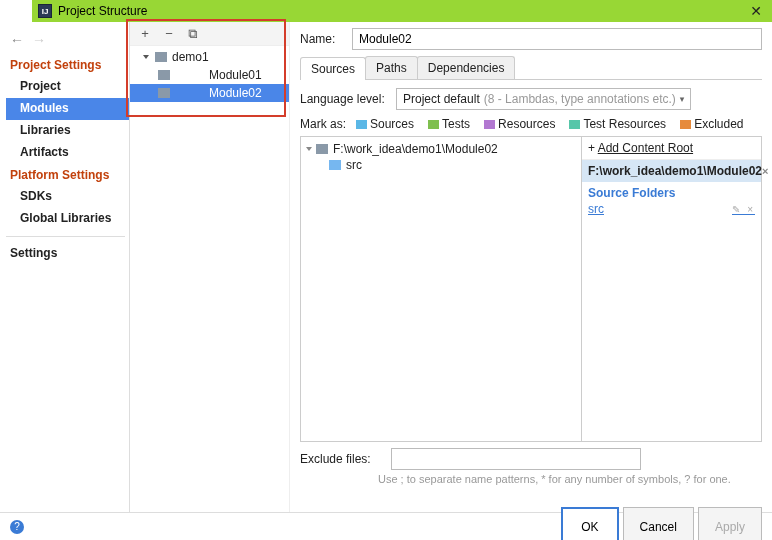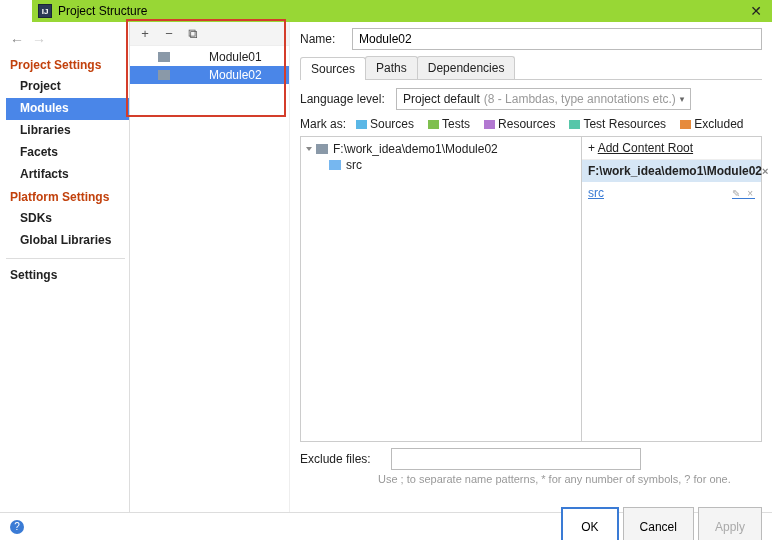--- a/index.html
+++ b/index.html
@@ -82,37 +82,41 @@
 
   <div class="left-panel">
     <div class="nav-arrows">
       <span>←</span>
       <span style="color:#ccc">→</span>
     </div>
     <div class="section-header">Project Settings</div>
     <div class="nav-item">Project</div>
     <div class="nav-item selected">Modules</div>
     <div class="nav-item">Libraries</div>
-    <div class="nav-item">Facets</div>
     <div class="nav-item">Artifacts</div>
     <div class="section-header">Platform Settings</div>
     <div class="nav-item">SDKs</div>
     <div class="nav-item">Global Libraries</div>
     <hr class="hr">
     <div class="nav-item" style="padding-left:4px">Settings</div>
   </div>
 
   <div class="center-panel">
     <div class="red-box"></div>
     <div class="tree-toolbar">
       <span class="tb-btn">+</span>
       <span class="tb-btn">−</span>
       <span class="tb-btn">⧉</span>
     </div>
     <div class="tree">
+      <div class="tree-item">
+        <span class="expand-tri"></span>
+        <span class="folder-icon folder-slate"></span>
+        <span>demo1</span>
+      </div>
       <div class="tree-item child">
         <span class="folder-icon folder-slate"></span>
         <span>Module01</span>
       </div>
       <div class="tree-item child selected">
         <span class="folder-icon folder-slate"></span>
         <span>Module02</span>
       </div>
     </div>
   </div>
@@ -170,20 +174,21 @@
           <span>src</span>
         </div>
       </div>
       <div class="side-detail">
         <div class="add-root">+ <span class="u">Add Content Root</span></div>
         <div class="root-path">
           <span>F:\work_idea\demo1\Module02</span>
           <span class="x">×</span>
         </div>
         <div class="src-folders">
+          <div class="sf-title">Source Folders</div>
           <div class="sf-item">
             <span>src</span>
             <span class="icons">✎ ×</span>
           </div>
         </div>
       </div>
     </div>
     <div class="exclude-row">
       <span class="label" style="min-width:72px">Exclude files:</span>
       <input class="text-input" style="max-width: 250px;">

